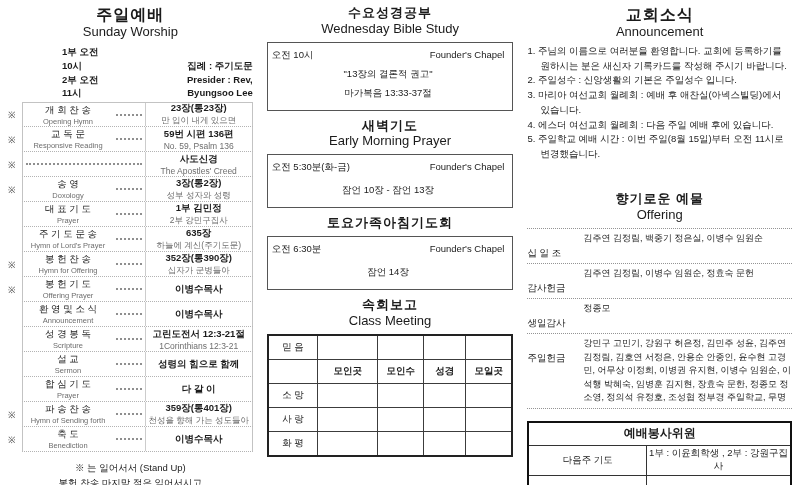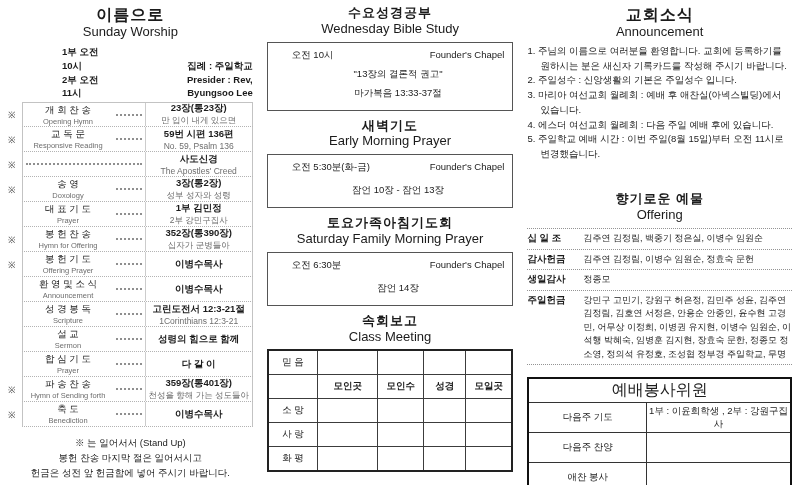--- a/index.html
+++ b/index.html
@@ -33,64 +33,64 @@
   .w-dots{flex:1;display:flex;align-items:center;padding:0 3px;}
   .w-dots i{display:block;width:100%;height:0;border-bottom:2px dotted #8f8f8f;}
   .w-val{width:106px;border-left:1px solid #cccccc;display:flex;flex-direction:column;
          justify-content:center;text-align:center;}
   .w-main{font-size:9.5px;font-weight:bold;white-space:nowrap;}
   .w-sub{font-size:8.5px;color:#6d6d6d;white-space:nowrap;}
   .notes{text-align:center;font-size:9.5px;margin-top:8px;line-height:1.6;}
 
   
   .m-sec{margin-bottom:8px;}
-  .m-box{border:1px solid #555;margin-top:5px;padding:6px 8px 10px 24px;}
+  .m-box{border:1px solid #555;margin-top:5px;padding:6px 8px 10px 4px;}
   .m-box-head{display:flex;justify-content:space-between;font-size:9.5px;}
   .m-line{text-align:center;font-size:9.5px;margin-top:6px;}
 
   
   .cm-table{width:100%;border-collapse:collapse;margin-top:5px;border:2px solid #222;}
   .cm-table th,.cm-table td{border:1px solid #3c3c3c;font-size:9.5px;height:21px;text-align:center;}
   .cm-table th{font-weight:bold;}
   .cm-table td.rowlabel{font-weight:normal;}
 
   
   .ann-list{margin-top:4px;}
   .ann-item{font-size:9.5px;line-height:1.55;padding-left:13px;text-indent:-13px;}
 
   
   .of-sec{margin-top:30px;}
   .of-table{margin-top:6px;border-top:1px dotted #949494;}
   .of-row{display:flex;border-bottom:1px dotted #949494;padding:3px 0;}
-  .of-label{width:56px;flex:none;font-weight:bold;font-size:9.5px;}
+  .of-label{width:56px;flex:none;font-weight:normal;font-size:9.5px;margin-top:15px;}
   .of-value{flex:1;font-size:9px;line-height:1.5;}
 
   
   .v-table{width:100%;border-collapse:collapse;margin-top:12px;border:2px solid #111;}
   .v-table th,.v-table td{border:1px solid #333;font-size:9.5px;text-align:center;}
-  .v-table th{height:20px;font-size:16px;font-weight:normal;}
+  .v-table th{height:20px;font-size:12px;font-weight:bold;}
   .v-table td{height:27px;}
   .v-table td.vlabel{width:45%;}
 </style>
 </head>
 <body>
 
 <div class="page">
 
   <div class="col col-left">
-    <div class="h-kor">이름으로</div>
+    <div class="h-kor">주일예배</div>
     <div class="h-eng">Sunday Worship</div>
 
     <div class="meta">
       <div class="leftside">
         <div>1부  오전 10시</div>
         <div>2부  오전 11시</div>
       </div>
       <div class="right">
-        <div>집례 : 주일학교</div>
+        <div>집례 : 주기도문</div>
         <div>Presider : Rev, Byungsoo Lee</div>
       </div>
     </div>
 
     <div class="wtable">
 
       <div class="w-row">
         <div class="w-mark">※</div>
         <div class="w-box">
           <div class="w-label">
@@ -156,20 +156,36 @@
           <div class="w-label">
               <div class="w-kor">대 표 기 도</div>
               <div class="w-eng">Prayer</div>
             </div>
           <div class="w-dots">
               <i></i>
             </div>
           <div class="w-val">
               <div class="w-main">1부 김민정</div>
               <div class="w-sub">2부 강민구집사</div>
+            </div>
+        </div>
+      </div>
+      <div class="w-row">
+        <div class="w-mark"></div>
+        <div class="w-box">
+          <div class="w-label">
+              <div class="w-kor">주 기 도 문 송</div>
+              <div class="w-eng">Hymn of Lord's Prayer</div>
+            </div>
+          <div class="w-dots">
+              <i></i>
+            </div>
+          <div class="w-val">
+              <div class="w-main">635장</div>
+              <div class="w-sub">하늘에 계신(주기도문)</div>
             </div>
         </div>
       </div>
       <div class="w-row">
         <div class="w-mark">※</div>
         <div class="w-box">
           <div class="w-label">
               <div class="w-kor">봉 헌 찬 송</div>
               <div class="w-eng">Hymn for Offering</div>
             </div>
@@ -325,21 +341,20 @@
         <div class="m-box-head">
           <span>오전 5:30분(화-금)</span>
           <span>Founder's Chapel</span>
         </div>
         <div class="m-line" style="margin-top:10px;">잠언 10장 - 잠언 13장</div>
       </div>
     </div>
 
     <div class="m-sec">
       <div class="h-kor" style="font-size:13px;">토요가족아침기도회</div>
-      <div class="h-eng">Saturday Family Morning Prayer</div>
       <div class="m-box">
         <div class="m-box-head">
           <span>오전 6:30분</span>
           <span>Founder's Chapel</span>
         </div>
         <div class="m-line" style="margin-top:10px;">잠언 14장</div>
       </div>
     </div>
 
     <div>

